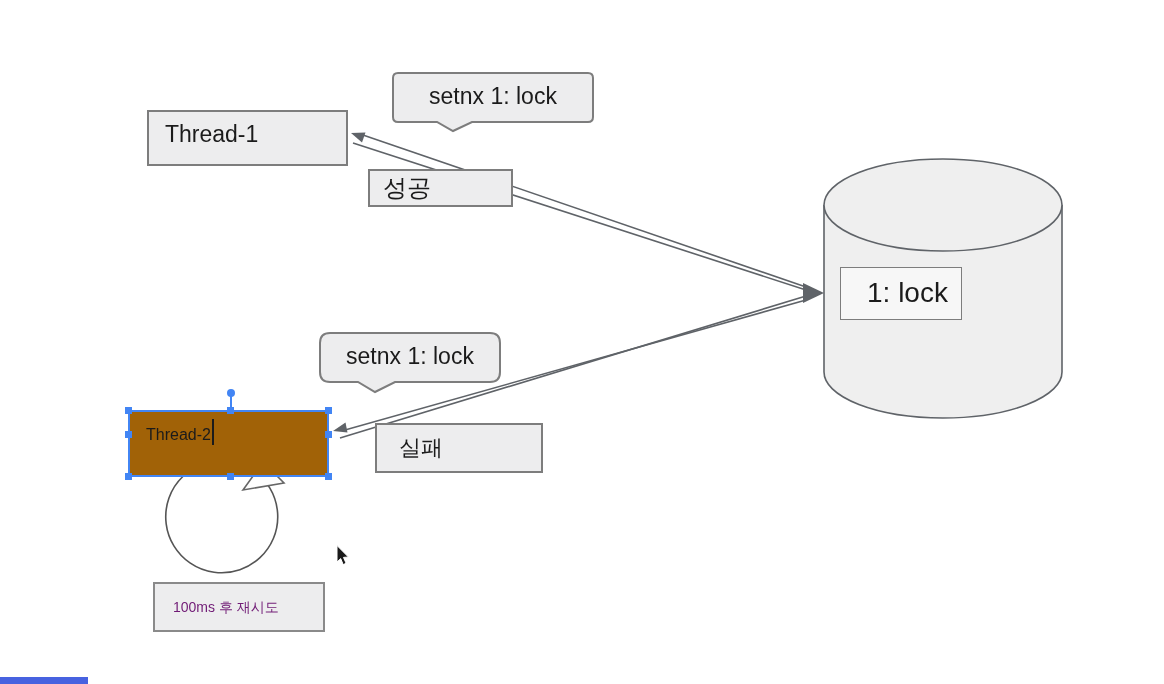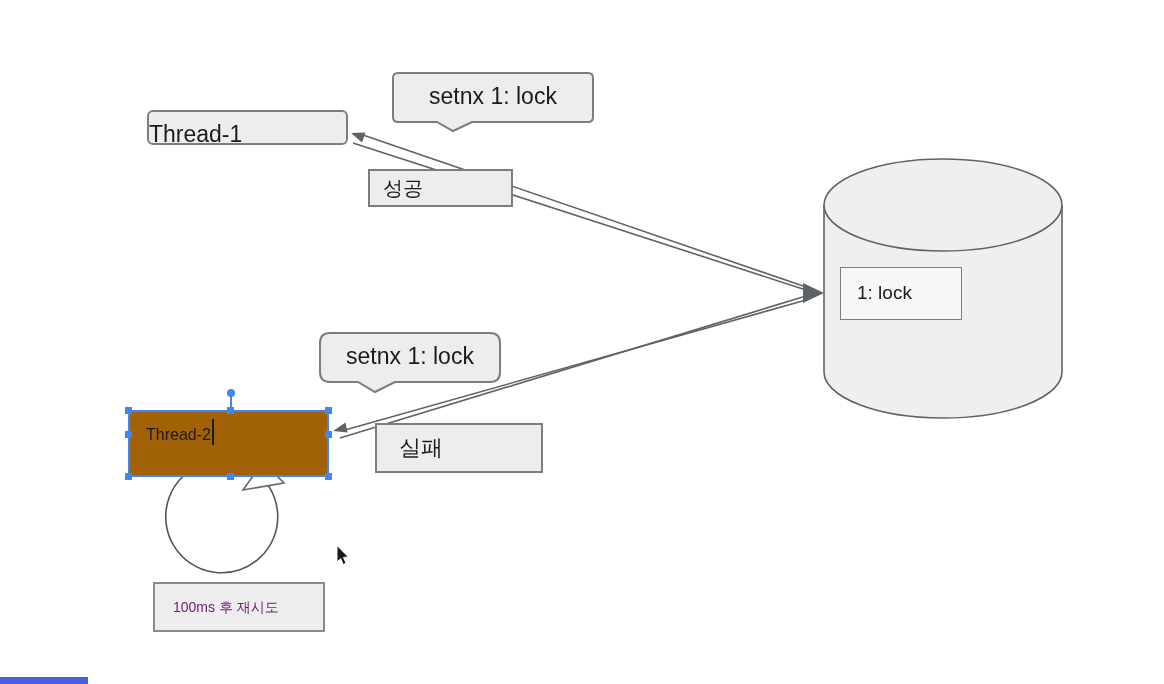--- a/index.html
+++ b/index.html
@@ -4,25 +4,25 @@
 <style>
   html,body{margin:0;padding:0;}
   body{width:1164px;height:684px;background:#fff;overflow:hidden;
        font-family:"Liberation Sans","DejaVu Sans",sans-serif;}
   .canvas{position:relative;width:1164px;height:684px;background:#ffffff;}
   .layer{position:absolute;left:0;top:0;}
   .shape{position:absolute;box-sizing:border-box;background:#ededee;border:2px solid #7d7d7d;
          color:#1b1b1b;white-space:nowrap;z-index:2;}
   .lbl{display:block;}
   
-  .thread1{left:147px;top:110px;width:201px;height:35px;font-size:23px;line-height:44px;border-radius:6px;}
-  .success{left:368px;top:169px;width:145px;height:38px;font-size:20px;line-height:34px;padding-left:13px;}
+  .thread1{left:147px;top:110px;width:201px;height:56px;font-size:23px;line-height:44px;padding-left:16px;}
+  .success{left:368px;top:169px;width:145px;height:38px;font-size:24px;line-height:34px;padding-left:13px;}
   .failure{left:375px;top:423px;width:168px;height:50px;font-size:22px;line-height:46px;padding-left:22px;}
   .dbval{left:840px;top:267px;width:122px;height:53px;background:#f7f7f7;border:1.5px solid #7d7d7d;
-         font-size:19px;line-height:50px;padding-left:16px;}
+         font-size:28px;line-height:50px;padding-left:26px;}
   .retry{left:153px;top:582px;width:172px;height:50px;border-color:#8a8a8a;
          font-size:14px;line-height:46px;padding-left:18px;color:#701a75;}
   
   .callout-text{position:absolute;z-index:2;color:#1b1b1b;text-align:center;background:transparent;border:none;}
   .callout-top-text{left:393px;top:73px;width:200px;height:49px;font-size:23px;line-height:47px;}
   .callout-bottom-text{left:320px;top:333px;width:180px;height:49px;font-size:23px;line-height:47px;}
   
   .thread2{left:128px;top:410px;width:201px;height:67px;background:#a16207;border:2px solid #4285f4;
            font-size:16px;line-height:45px;padding-left:16px;z-index:3;}
   .caret{display:inline-block;width:2px;height:26px;background:#1b1b1b;vertical-align:-5px;margin-left:1px;}

